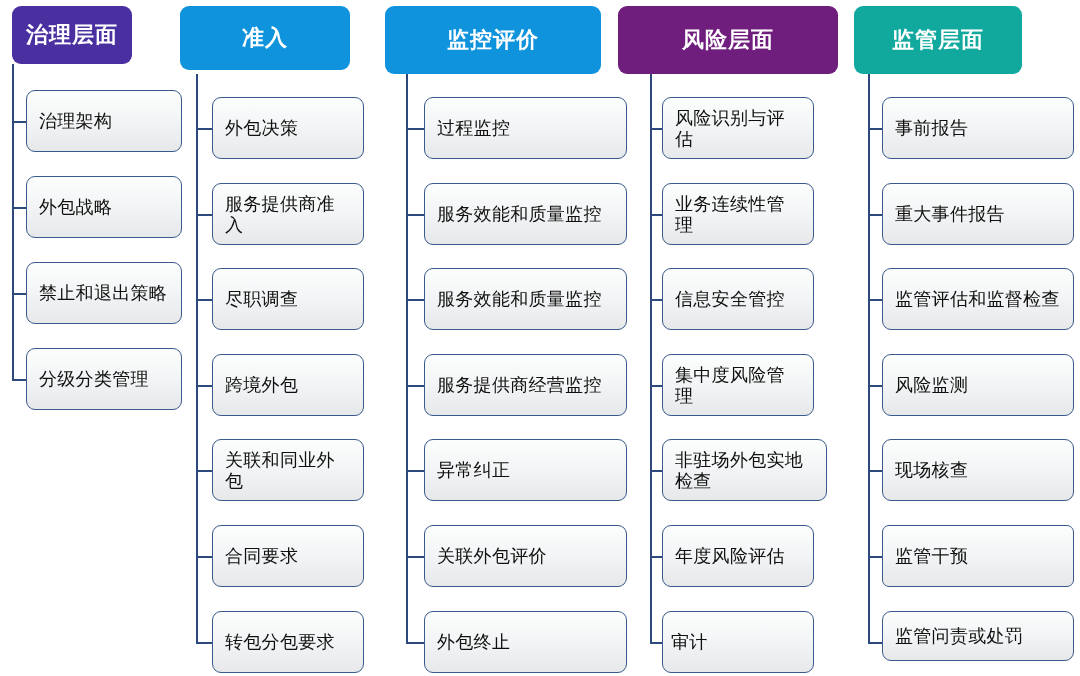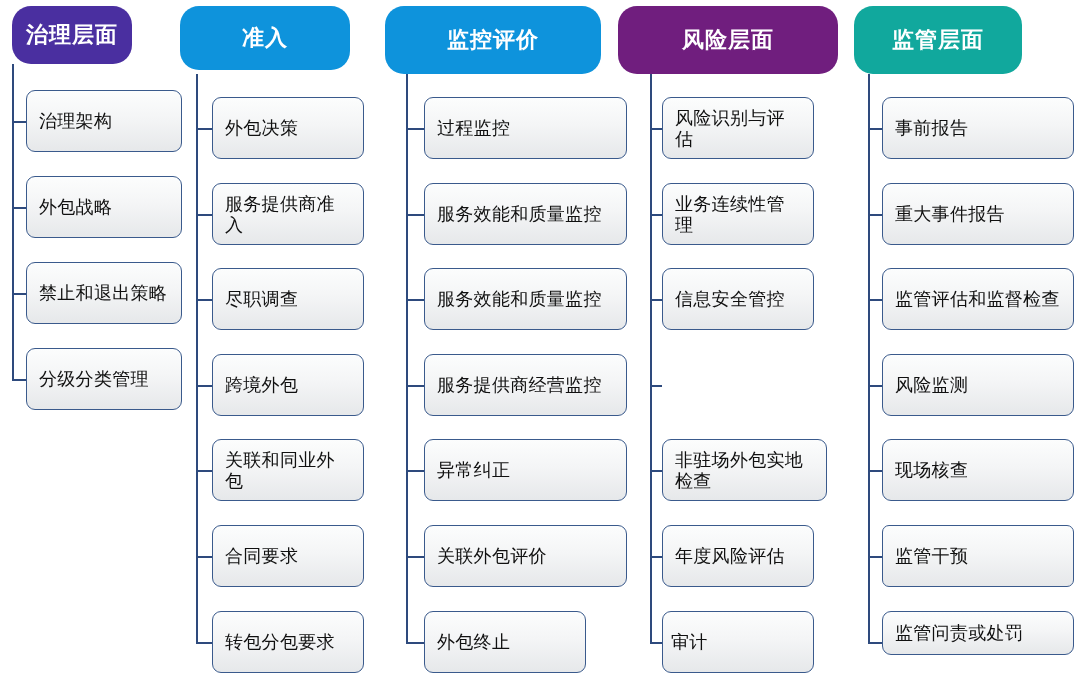--- a/index.html
+++ b/index.html
@@ -23,21 +23,21 @@
 
   .column {
     position: absolute;
     top: 0;
   }
 
   
   .col-header {
     position: absolute;
     top: 6px;
-    border-radius: 19px;
+    border-radius: 9px;
     color: #ffffff;
     display: flex;
     align-items: center;
     justify-content: center;
     font-size: 22px;
     font-weight: bold;
     letter-spacing: 1px;
     box-sizing: border-box;
     text-align: center;
     line-height: 1.1;
@@ -153,40 +153,43 @@
       </div>
       <div class="stub" style="left: 406px; top: 470px; width: 18px;"></div>
       <div class="node" style="left: 424px; top: 439px; width: 203px; height: 62px; pointer-events: auto;">
         <span class="label">异常纠正</span>
       </div>
       <div class="stub" style="left: 406px; top: 556px; width: 18px;"></div>
       <div class="node" style="left: 424px; top: 525px; width: 203px; height: 62px; pointer-events: auto;">
         <span class="label">关联外包评价</span>
       </div>
       <div class="stub" style="left: 406px; top: 642px; width: 18px;"></div>
-      <div class="node" style="left: 424px; top: 611px; width: 162px; height: 62px; pointer-events: auto;">
+      <div class="node" style="left: 424px; top: 611px; width: 203px; height: 62px; pointer-events: auto;">
         <span class="label">外包终止</span>
       </div>
     </div>
     <div class="column" style="left: 0px; width: 1080px; height: 676px; pointer-events: none;">
       <div class="col-header" style="left: 618px; width: 220px; height: 68px; background: rgb(112, 30, 126); pointer-events: auto;">风险层面</div>
       <div class="trunk" style="left: 650px; top: 74px; height: 568px;"></div>
       <div class="stub" style="left: 650px; top: 128px; width: 12px;"></div>
       <div class="node" style="left: 662px; top: 97px; width: 152px; height: 62px; pointer-events: auto;">
         <span class="label">风险识别与评估</span>
       </div>
       <div class="stub" style="left: 650px; top: 214px; width: 12px;"></div>
       <div class="node" style="left: 662px; top: 183px; width: 152px; height: 62px; pointer-events: auto;">
         <span class="label">业务连续性管理</span>
       </div>
       <div class="stub" style="left: 650px; top: 299px; width: 12px;"></div>
       <div class="node" style="left: 662px; top: 268px; width: 152px; height: 62px; pointer-events: auto;">
         <span class="label">信息安全管控</span>
       </div>
       <div class="stub" style="left: 650px; top: 385px; width: 12px;"></div>
+      <div class="node" style="left: 662px; top: 354px; width: 152px; height: 62px; pointer-events: auto;">
+        <span class="label">集中度风险管理</span>
+      </div>
       <div class="stub" style="left: 650px; top: 470px; width: 12px;"></div>
       <div class="node" style="left: 662px; top: 439px; width: 165px; height: 62px; pointer-events: auto;">
         <span class="label">非驻场外包实地检查</span>
       </div>
       <div class="stub" style="left: 650px; top: 556px; width: 12px;"></div>
       <div class="node" style="left: 662px; top: 525px; width: 152px; height: 62px; pointer-events: auto;">
         <span class="label">年度风险评估</span>
       </div>
       <div class="stub" style="left: 650px; top: 642px; width: 12px;"></div>
       <div class="node" style="left: 662px; top: 611px; width: 152px; height: 62px; pointer-events: auto; padding-left: 8px;">
@@ -214,17 +217,17 @@
       </div>
       <div class="stub" style="left: 868px; top: 470px; width: 14px;"></div>
       <div class="node" style="left: 882px; top: 439px; width: 192px; height: 62px; pointer-events: auto;">
         <span class="label">现场核查</span>
       </div>
       <div class="stub" style="left: 868px; top: 556px; width: 14px;"></div>
       <div class="node" style="left: 882px; top: 525px; width: 192px; height: 62px; pointer-events: auto; border-radius: 7px;">
         <span class="label">监管干预</span>
       </div>
       <div class="stub" style="left: 868px; top: 642px; width: 14px;"></div>
-      <div class="node" style="left: 882px; top: 611px; width: 192px; height: 44px; pointer-events: auto;">
+      <div class="node" style="left: 882px; top: 611px; width: 192px; height: 50px; pointer-events: auto;">
         <span class="label">监管问责或处罚</span>
       </div>
     </div>
   </div>
 
 </body></html>

